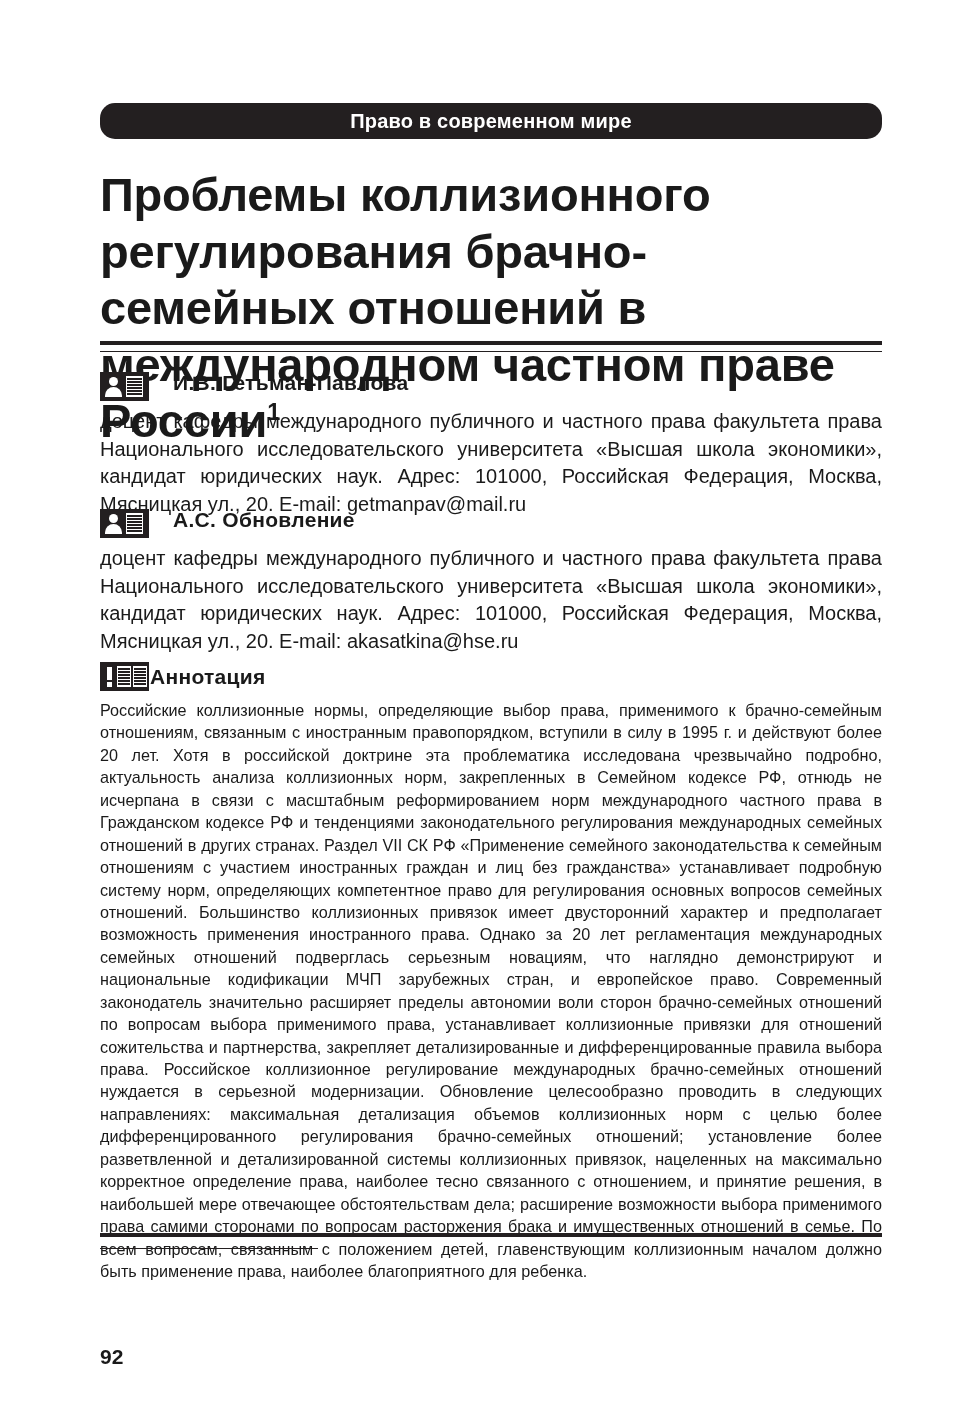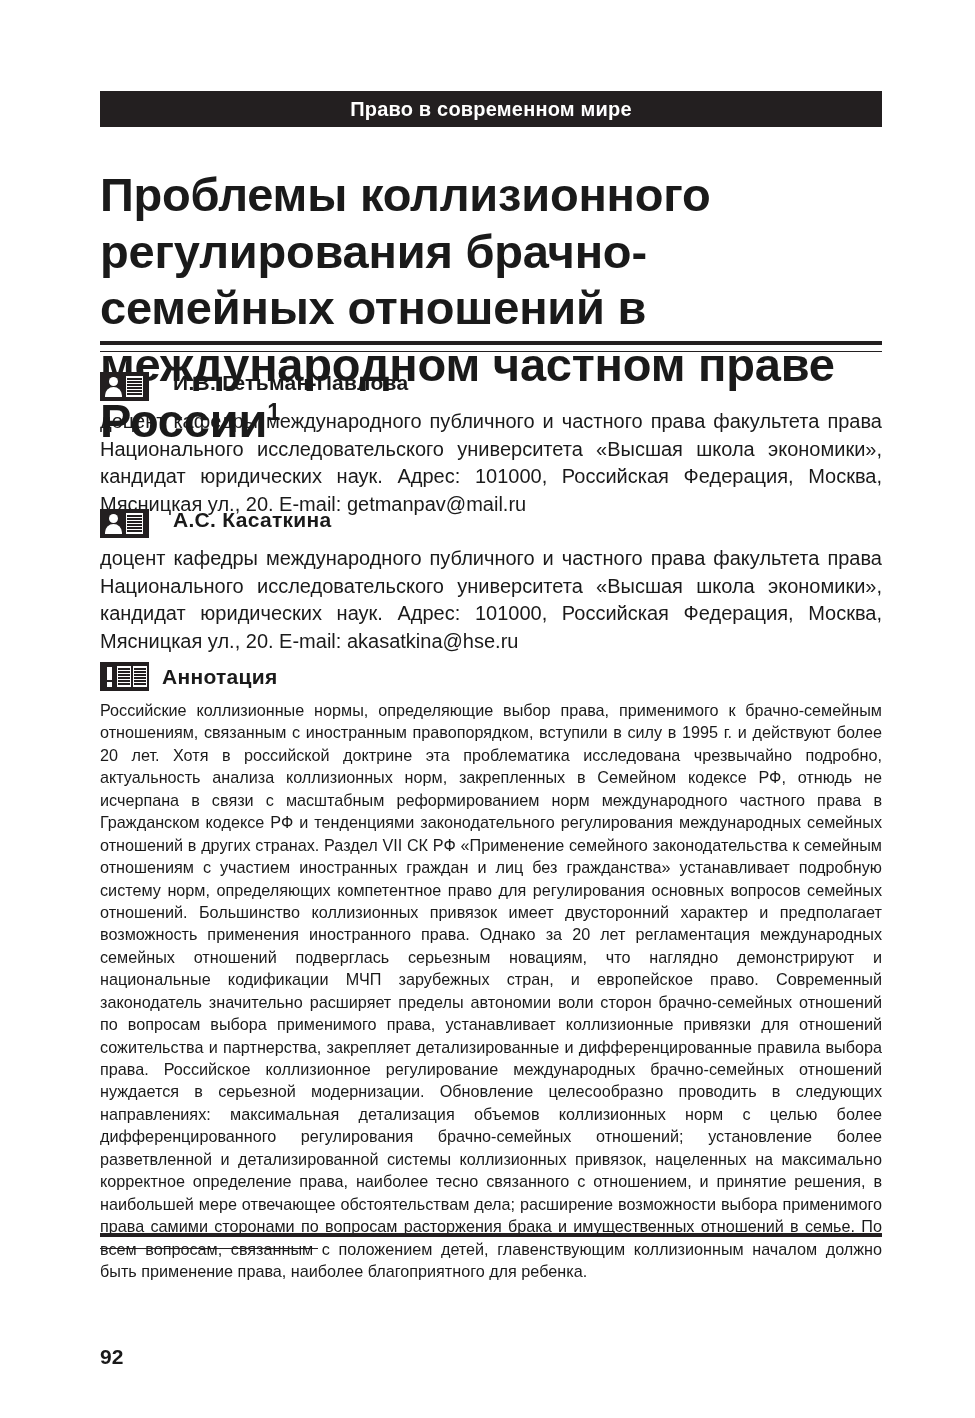--- a/index.html
+++ b/index.html
@@ -21,27 +21,28 @@
     left: 100px;
     top: 0;
     width: 782px;
     height: 1418px;
   }
 
   
   .banner {
     position: absolute;
     left: 0;
-    top: 91px;
+    top: 103px;
     width: 782px;
     height: 36px;
     background: #231f20;
     display: flex;
     align-items: center;
     justify-content: center;
+    border-radius: 15px;
   }
   .banner-text {
     color: #ffffff;
     font-size: 20px;
     font-weight: bold;
     letter-spacing: 0.2px;
     line-height: 1;
   }
 
   
@@ -200,21 +201,21 @@
   
   .abstract-block {
     position: absolute;
     left: 0;
     top: 662px;
     width: 782px;
   }
   .abstract-head {
     display: flex;
     align-items: center;
-    gap: 13px;
+    gap: 1px;
     margin-bottom: 8px;
   }
   .abstract-title {
     font-size: 21px;
     font-weight: bold;
     letter-spacing: 0.3px;
     line-height: 1;
     color: #1a1a1a;
   }
   .abstract-body {
@@ -293,21 +294,21 @@
           <span class="body"></span>
         <span class="lines">
             <i></i>
             <i></i>
             <i></i>
             <i></i>
             <i></i>
             <i></i>
           </span>
       </span>
-      <span class="author-name">А.С. Касаткина</span>
+      <span class="author-name">А.С. Обновление</span>
     </div>
     <div class="bio">доцент кафедры международного публичного и частного права факультета права Национального исследовательского университета «Высшая школа экономики», кандидат юридических наук. Адрес: 101000, Российская Федерация, Москва, Мясницкая ул., 20. E-mail: akasatkina@hse.ru</div>
   </div>
 
   <div class="abstract-block">
     <div class="abstract-head">
       <span class="icon-abstract">
         <span class="bang-bar"></span>
           <span class="bang-dot"></span>
         <span class="col col-a">

